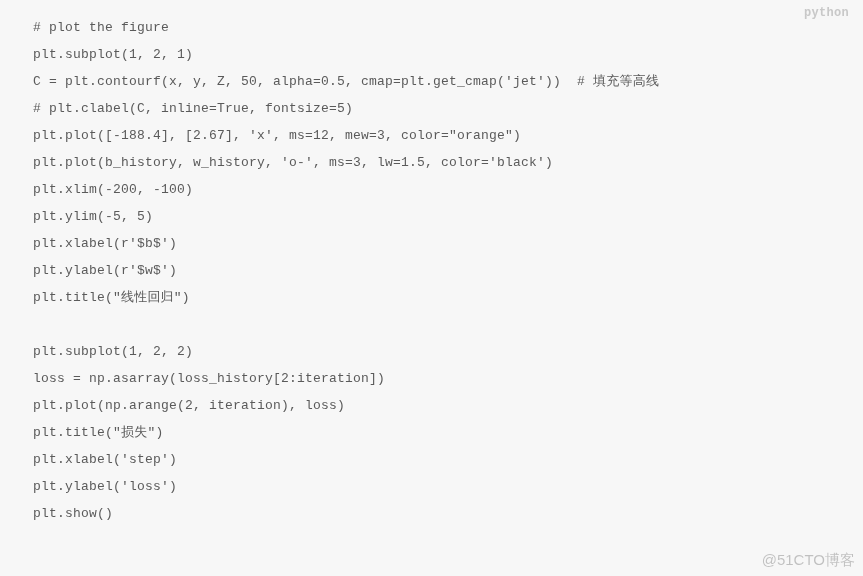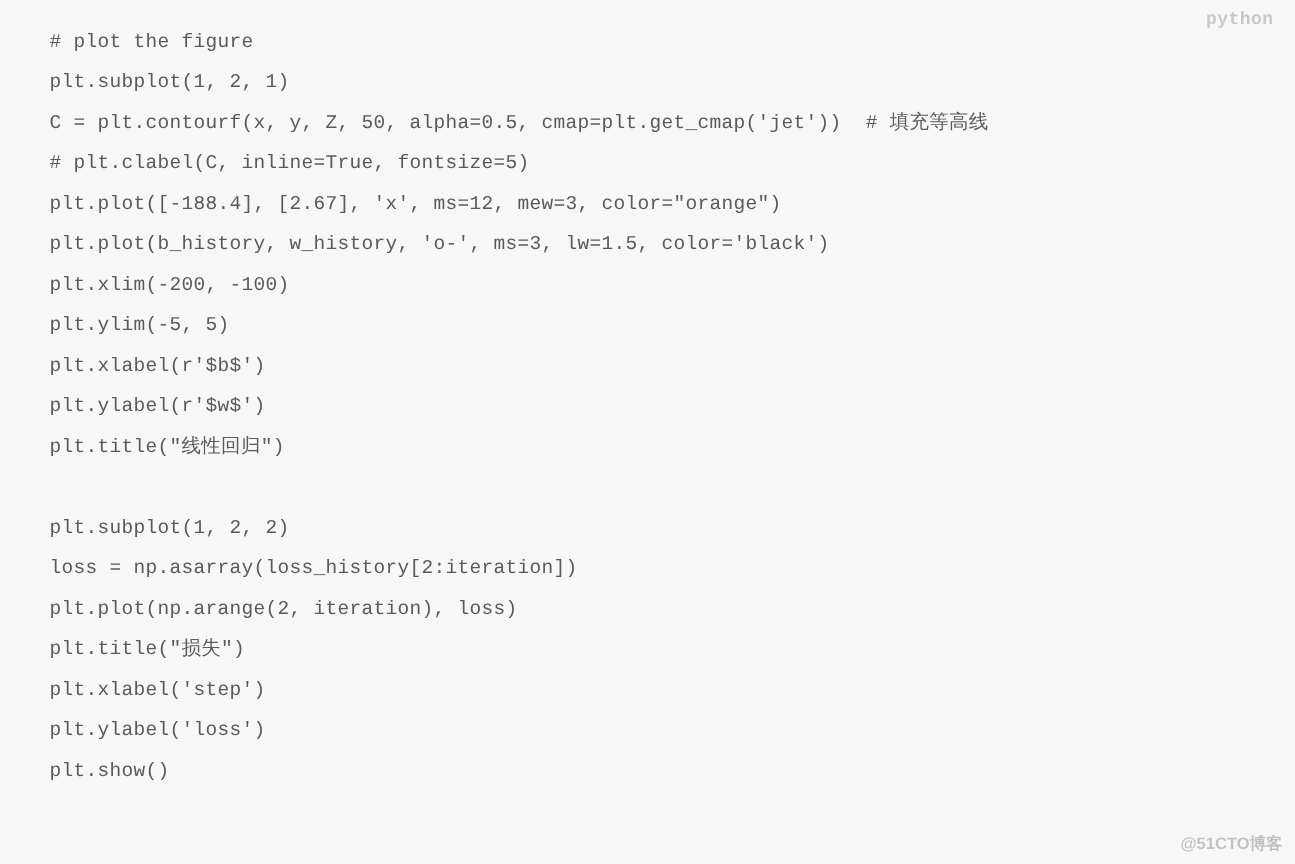--- a/index.html
+++ b/index.html
@@ -33,22 +33,22 @@
     color: #5a5a5a;
     white-space: pre;
     letter-spacing: 0.2px;
   }
   .watermark {
     position: absolute;
     right: 8px;
     bottom: 6px;
     color: rgba(0,0,0,0.22);
     font-family: -apple-system, sans-serif;
-    font-size: 11px;
-    font-weight: 700;
+    font-size: 15px;
+    font-weight: 400;
     text-align: right;
   }
 </style>
 </head>
 <body>
 
 <div class="code-block">
   <div class="lang-label">python</div>
   <div class="code-content" id="code-lines"><div># plot the figure</div><div>plt.subplot(1, 2, 1)</div><div>C = plt.contourf(x, y, Z, 50, alpha=0.5, cmap=plt.get_cmap('jet'))  # 填充等高线</div><div># plt.clabel(C, inline=True, fontsize=5)</div><div>plt.plot([-188.4], [2.67], 'x', ms=12, mew=3, color="orange")</div><div>plt.plot(b_history, w_history, 'o-', ms=3, lw=1.5, color='black')</div><div>plt.xlim(-200, -100)</div><div>plt.ylim(-5, 5)</div><div>plt.xlabel(r'$b$')</div><div>plt.ylabel(r'$w$')</div><div>plt.title("线性回归")</div><div>&nbsp;</div><div>plt.subplot(1, 2, 2)</div><div>loss = np.asarray(loss_history[2:iteration])</div><div>plt.plot(np.arange(2, iteration), loss)</div><div>plt.title("损失")</div><div>plt.xlabel('step')</div><div>plt.ylabel('loss')</div><div>plt.show()</div></div>
   <div class="watermark">@51CTO博客</div>

